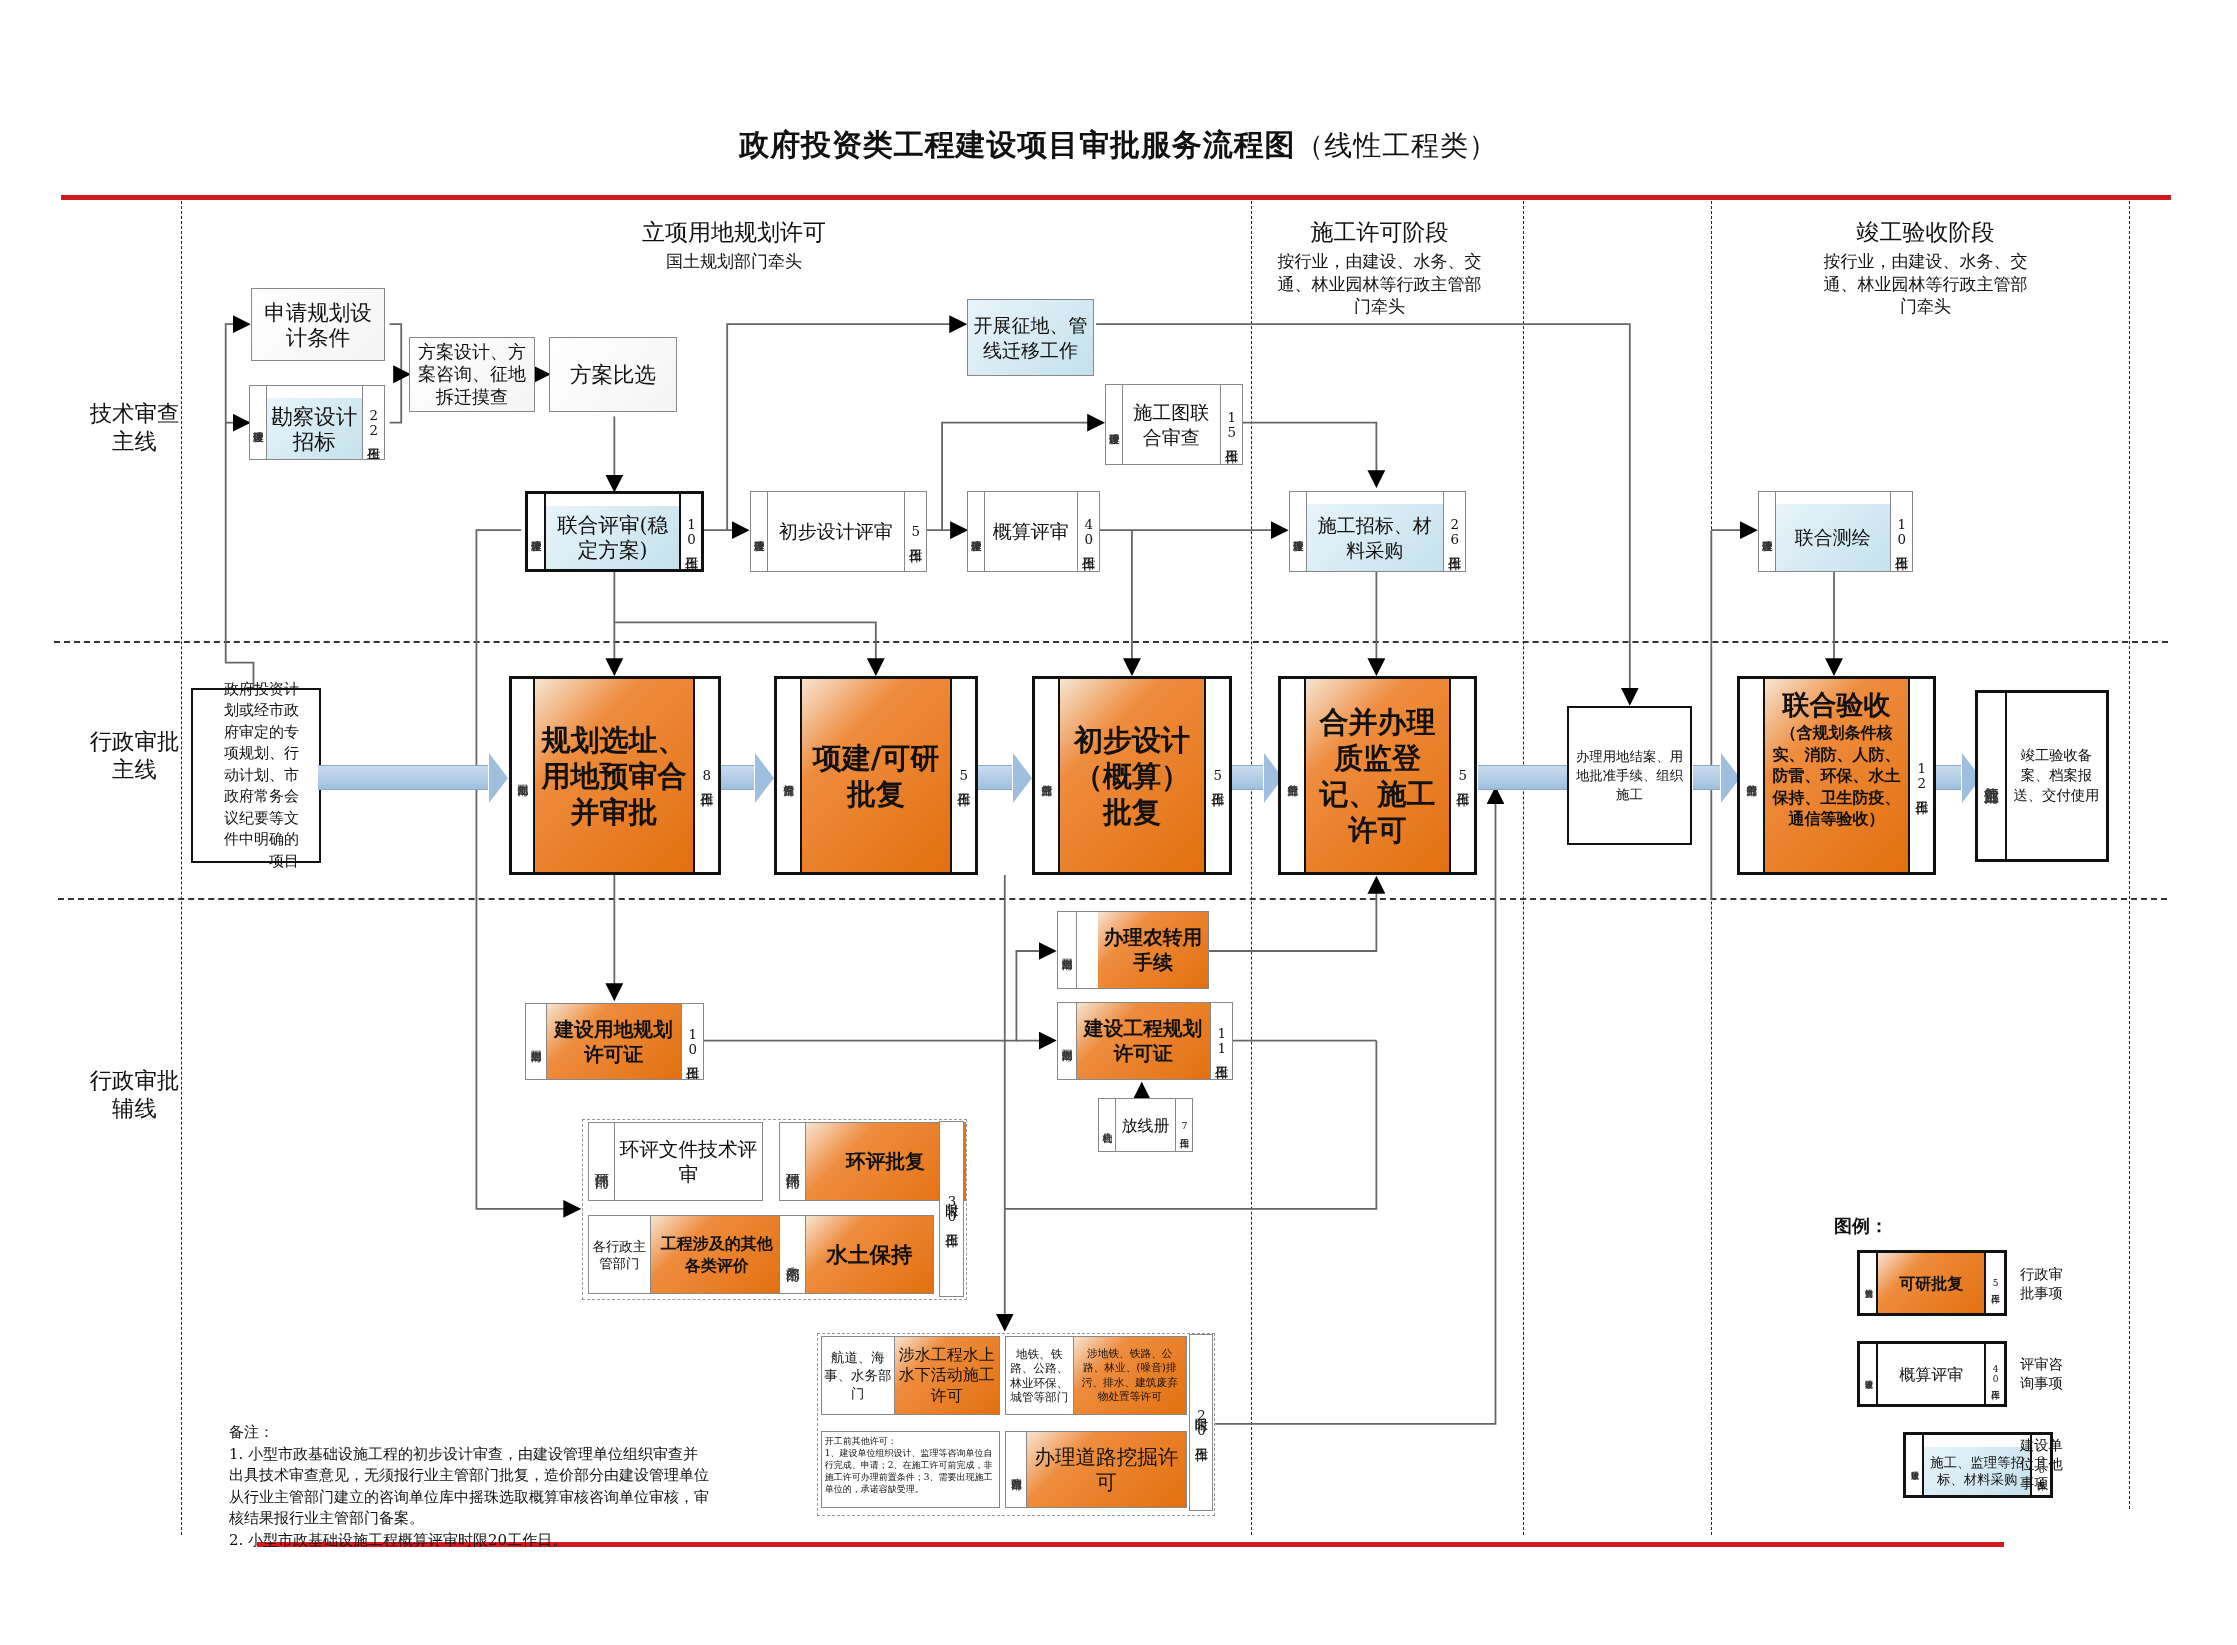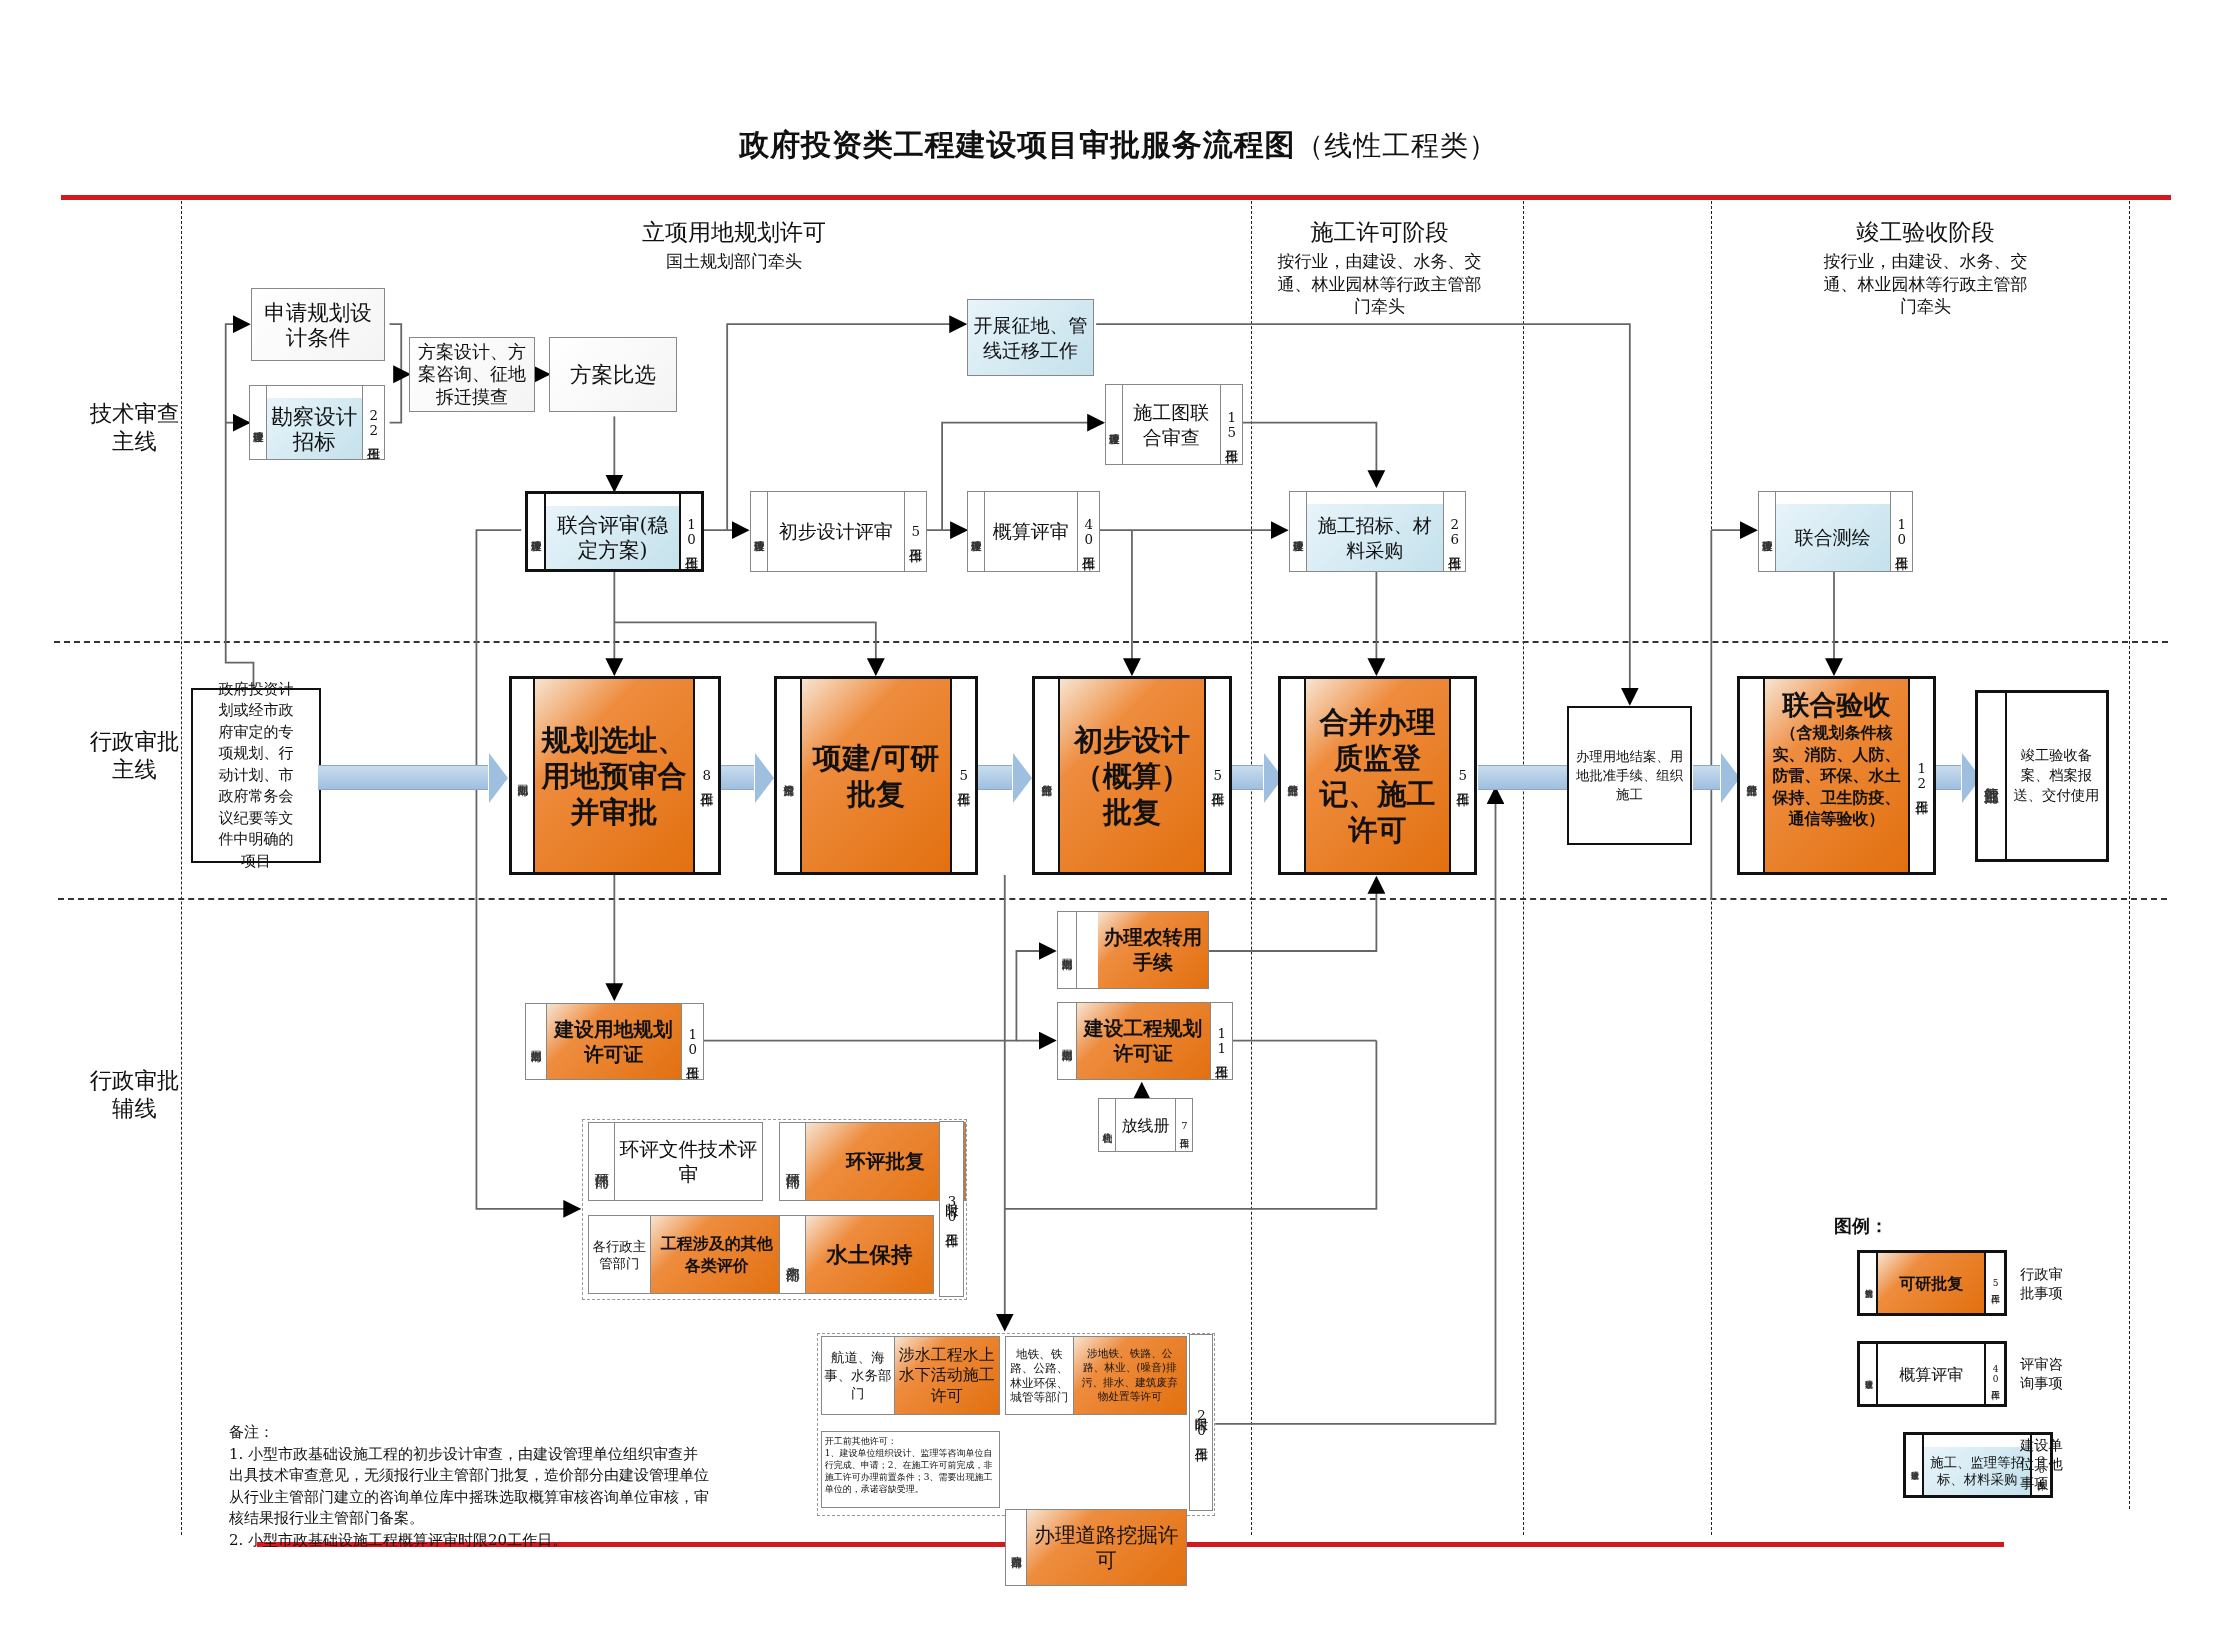--- a/index.html
+++ b/index.html
@@ -153,21 +153,21 @@
   <div class="main blue" style="font-size:19px;">施工招标、材料采购</div>
   <div class="days" style="width:19.7px;">26工作日</div>
 </div>
 
 <div class="box" style="left:1758px;top:491px;width:155px;height:81px;">
   <div class="side" style="width:14.3px;">建设管理单位</div>
   <div class="main blue" style="font-size:19px;">联合测绘</div>
   <div class="days" style="width:19.7px;">10工作日</div>
 </div>
 
-<div class="plain" style="left:191px;top:688px;width:130px;height:175px;border:2.7px solid #111;font-size:15px;line-height:21.5px;padding:20px;background:#fff;">政府投资计划或经市政府审定的专项规划、行动计划、市政府常务会议纪要等文件中明确的项目</div>
+<div class="plain" style="left:191px;top:688px;width:130px;height:175px;border:2.7px solid #111;font-size:15px;line-height:21.5px;padding:20px;background:#fff;text-align:right;">政府投资计划或经市政府审定的专项规划、行动计划、市政府常务会议纪要等文件中明确的项目</div>
 
 <div class="fat" style="left:318px;top:765px;width:170px;"></div>
 <div class="fat" style="left:716px;top:765px;width:38px;"></div>
 <div class="fat" style="left:976px;top:765px;width:36px;"></div>
 <div class="fat" style="left:1231px;top:765px;width:32px;"></div>
 <div class="fat" style="left:1478px;top:765px;width:90px;"></div>
 <div class="fat" style="left:1693px;top:765px;width:27px;"></div>
 <div class="fat" style="left:1934px;top:765px;width:27px;"></div>
 
 <div class="box bold big" style="left:509px;top:676px;width:212px;height:199px;">
@@ -258,21 +258,21 @@
 <div class="box" style="left:821px;top:1336px;width:179px;height:79px;">
   <div class="main" style="flex:0 0 68px;font-size:13.4px;line-height:18px;padding:1.8px;border-right:1.3px solid #888;">航道、海事、水务部门</div>
   <div class="main orange" style="font-size:16px;line-height:20.6px;font-weight:normal;">涉水工程水上水下活动施工许可</div>
 </div>
 <div class="box" style="left:1005px;top:1336px;width:182px;height:79px;">
   <div class="main" style="flex:0 0 63px;font-size:11.6px;line-height:14.3px;padding:1.8px;border-right:1.3px solid #888;">地铁、铁路、公路、林业环保、城管等部门</div>
   <div class="main orange" style="font-size:10.7px;line-height:14.3px;font-weight:normal;">涉地铁、铁路、公路、林业、(噪音)排污、排水、建筑废弃物处置等许可</div>
 </div>
 <div class="plain" style="left:821px;top:1431px;width:179px;height:77px;font-size:9px;line-height:12px;text-align:left;align-items:flex-start;justify-content:flex-start;white-space:pre-line;padding:2.7px;background:#fff;">开工前其他许可：
 1、建设单位组织设计、监理等咨询单位自行完成、申请；2、在施工许可前完成，非施工许可办理前置条件；3、需要出现施工单位的，承诺容缺受理。</div>
-<div class="box" style="left:1005px;top:1509px;width:182px;height:77px;">
+<div class="box" style="left:1005px;top:1431px;width:182px;height:77px;">
   <div class="side" style="width:18px;font-size:10.7px;line-height:12.5px;">市政管理部门</div>
   <div class="main orange" style="font-size:20.6px;font-weight:normal;">办理道路挖掘许可</div>
 </div>
 <div class="box" style="left:1189px;top:1334px;width:24px;height:177px;">
   <div class="days" style="flex:1;border:none;font-size:13.4px;">限时20工作日</div>
 </div>
 
 <div class="abs notes" style="left:229px;top:1422px;width:484px;">
   <div>备注：</div>
   <div>1. 小型市政基础设施工程的初步设计审查，由建设管理单位组织审查并出具技术审查意见，无须报行业主管部门批复，造价部分由建设管理单位从行业主管部门建立的咨询单位库中摇珠选取概算审核咨询单位审核，审核结果报行业主管部门备案。</div>

